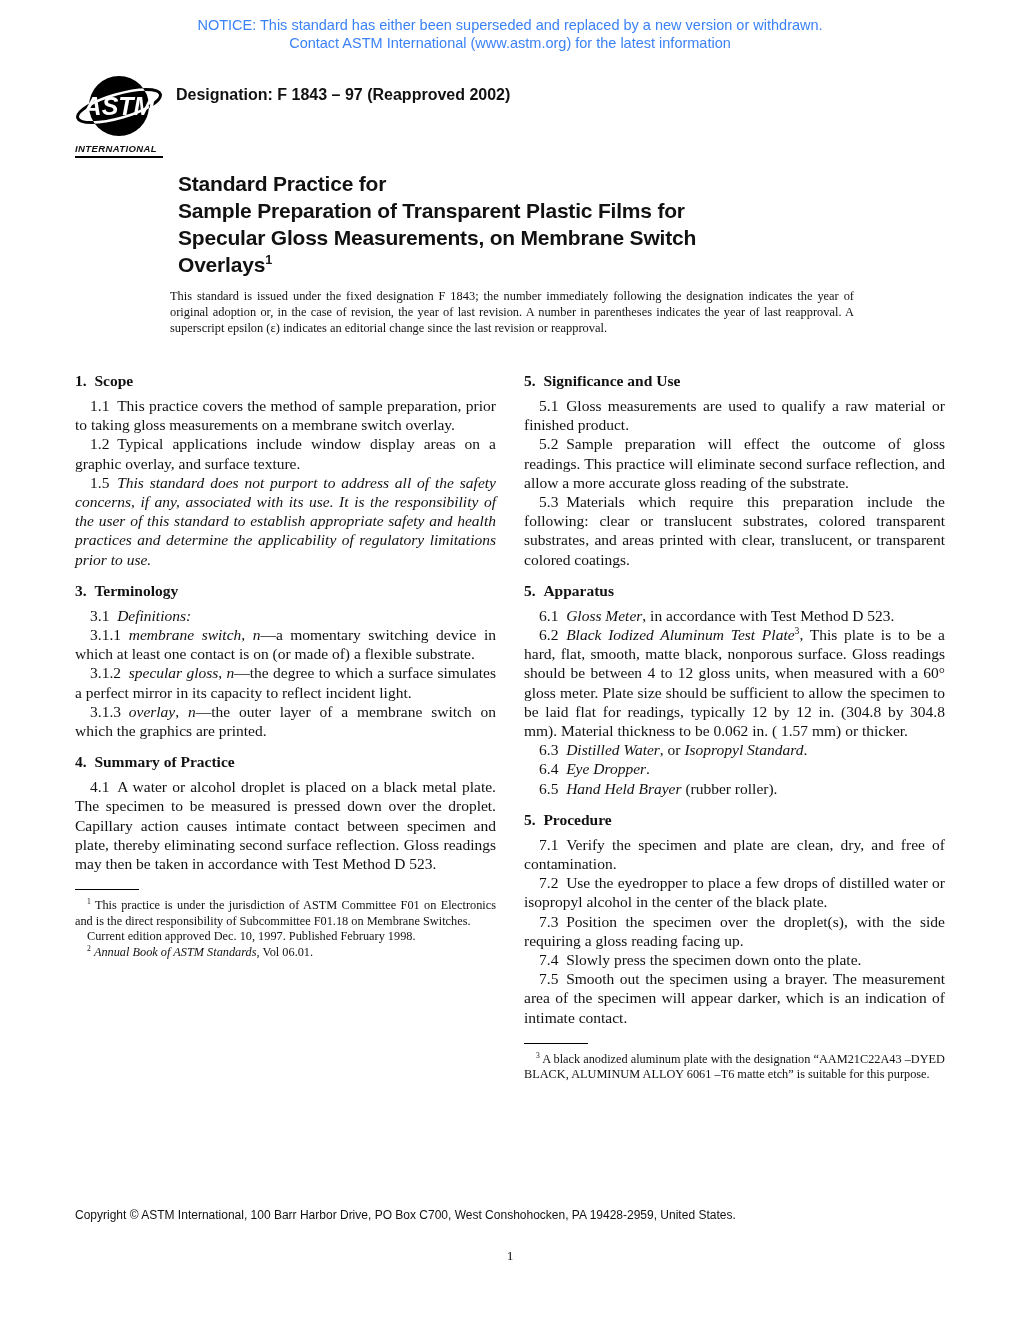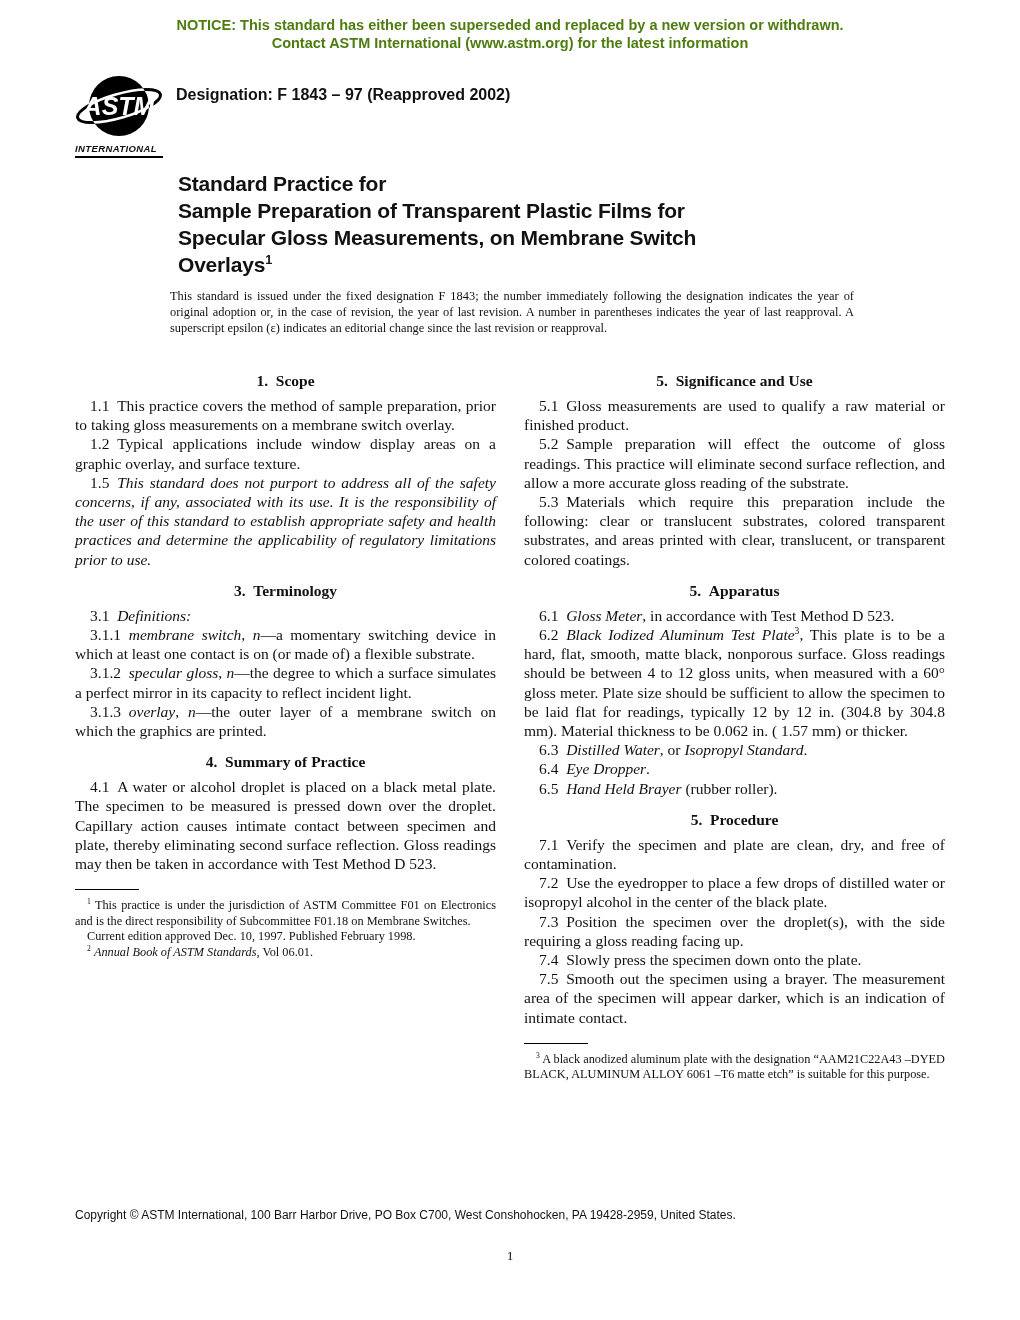--- a/index.html
+++ b/index.html
@@ -10,23 +10,23 @@
     color:#111111;
     font-family:"Liberation Serif", serif;
     overflow:hidden;
   }
 
   
   .notice {
     position:absolute; top:16px; left:0; width:100%;
     text-align:center;
     font-family:"Liberation Sans", sans-serif;
-    font-weight:bold;
+    font-weight:normal;
     font-size:14.5px; line-height:18px;
-    color:#4d7c0f;
+    color:#3b82f6;
   }
 
   
   .logo { position:absolute; top:74px; left:75px; width:92px; }
   .logo svg { display:block; }
   .logo-intl {
     font-family:"Liberation Sans", sans-serif;
     font-weight:bold; font-style:italic;
     font-size:9.5px; letter-spacing:0.4px;
     margin-top:1px; white-space:nowrap;
@@ -57,21 +57,20 @@
   
   .columns {
     position:absolute; top:368px; left:75px; width:870px;
     display:flex; gap:28px;
   }
   .col { flex:1 1 0; min-width:0; }
 
   .sec-h {
     font-size:15.5px; font-weight:bold;
     margin:13px 0 6px 0;
-    text-align:center;
   }
   .section:first-child .sec-h { margin-top:4px; }
 
   p.body {
     margin:0;
     font-size:15.5px; line-height:19.2px;
     text-align:justify; text-indent:15px;
   }
 
   sup { font-size:62%; line-height:0; }

